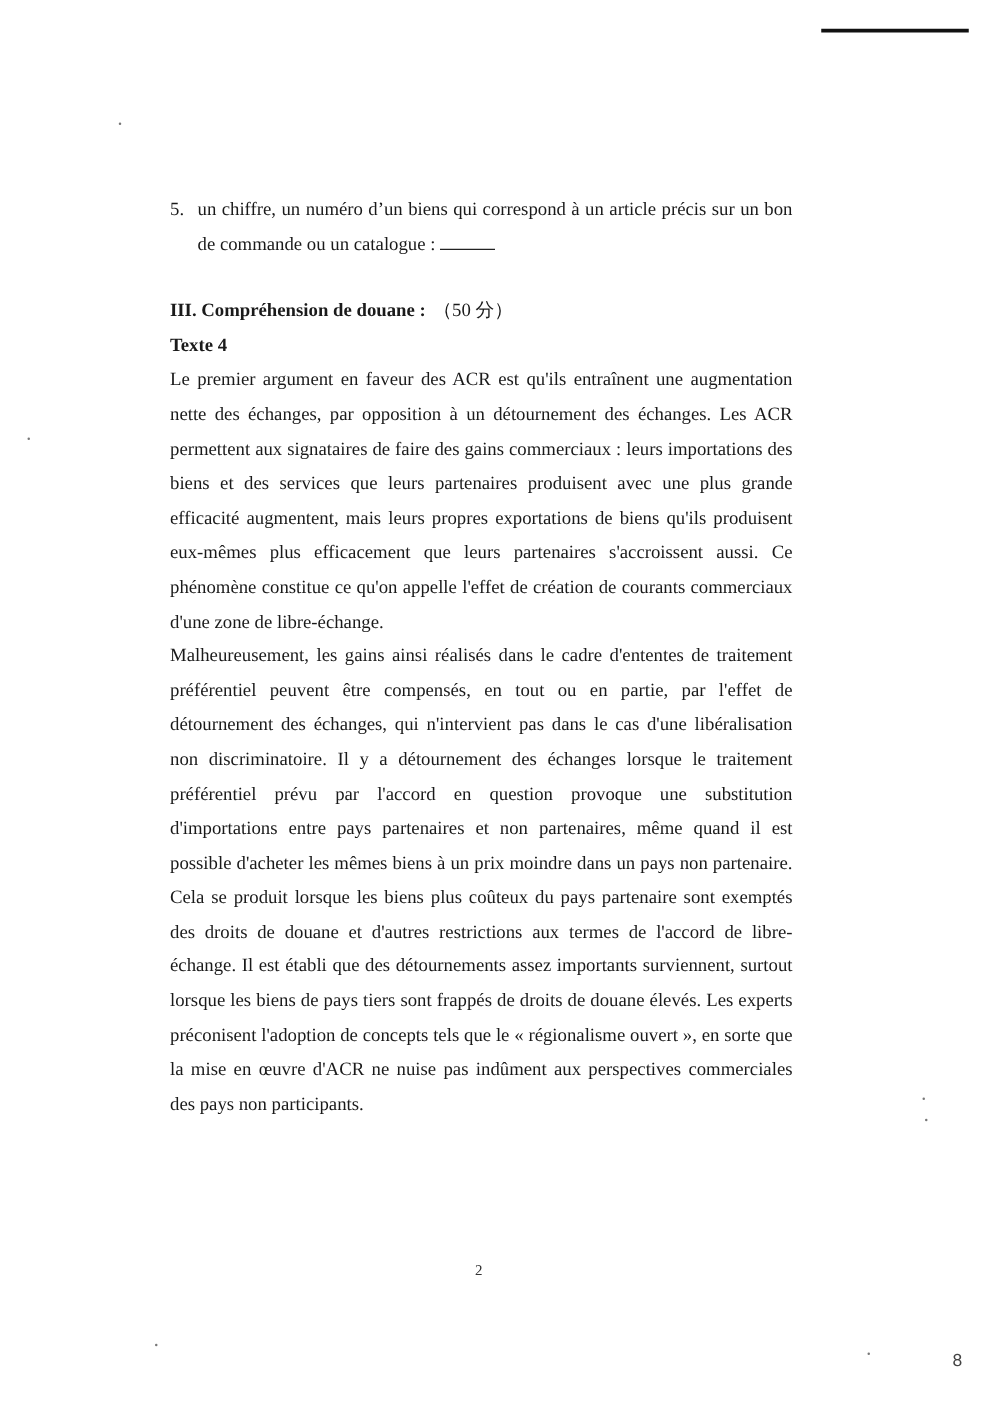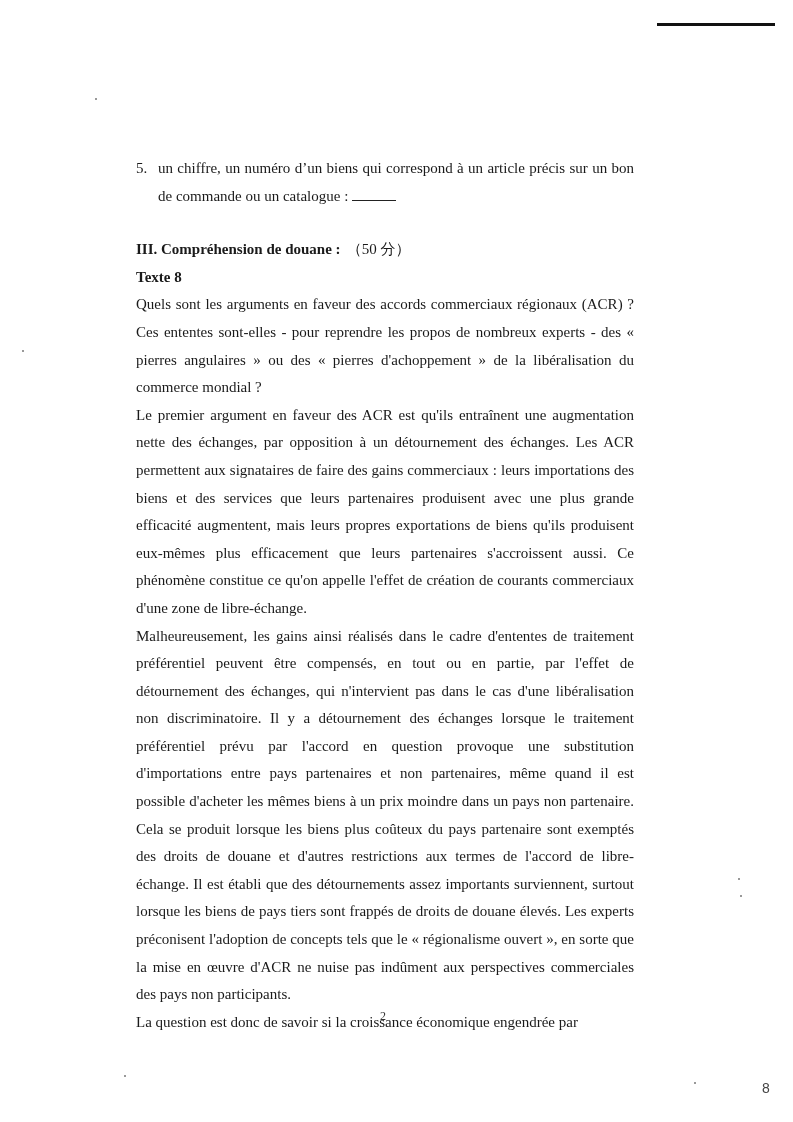--- a/index.html
+++ b/index.html
@@ -106,22 +106,20 @@
     <span class="q-num">5.</span>
     <span class="q-text">
       <span>un chiffre, un numéro d’un biens qui correspond à un article précis sur un bon de commande ou un catalogue :</span>
       <span class="blank"></span>
     </span>
   </div>
 
   <p class="section-heading">
     <span>III. Compréhension de douane :</span><span class="points">（50 分）</span>
   </p>
-  <p class="subheading">Texte 8</p>
+  <p class="subheading">Texte 4</p>
 
-  <p class="para">Quels sont les arguments en faveur des accords commerciaux régionaux (ACR) ? Ces ententes sont-elles - pour reprendre les propos de nombreux experts - des « pierres angulaires » ou des « pierres d'achoppement » de la libéralisation du commerce mondial ?</p>
   <p class="para">Le premier argument en faveur des ACR est qu'ils entraînent une augmentation nette des échanges, par opposition à un détournement des échanges. Les ACR permettent aux signataires de faire des gains commerciaux : leurs importations des biens et des services que leurs partenaires produisent avec une plus grande efficacité augmentent, mais leurs propres exportations de biens qu'ils produisent eux-mêmes plus efficacement que leurs partenaires s'accroissent aussi. Ce phénomène constitue ce qu'on appelle l'effet de création de courants commerciaux d'une zone de libre-échange.</p>
   <p class="para">Malheureusement, les gains ainsi réalisés dans le cadre d'ententes de traitement préférentiel peuvent être compensés, en tout ou en partie, par l'effet de détournement des échanges, qui n'intervient pas dans le cas d'une libéralisation non discriminatoire. Il y a détournement des échanges lorsque le traitement préférentiel prévu par l'accord en question provoque une substitution d'importations entre pays partenaires et non partenaires, même quand il est possible d'acheter les mêmes biens à un prix moindre dans un pays non partenaire. Cela se produit lorsque les biens plus coûteux du pays partenaire sont exemptés des droits de douane et d'autres restrictions aux termes de l'accord de libre-échange. Il est établi que des détournements assez importants surviennent, surtout lorsque les biens de pays tiers sont frappés de droits de douane élevés. Les experts préconisent l'adoption de concepts tels que le « régionalisme ouvert », en sorte que la mise en œuvre d'ACR ne nuise pas indûment aux perspectives commerciales des pays non participants.</p>
-  <p class="para">La question est donc de savoir si la croissance économique engendrée par</p>
 </div>
 
 <div class="page-number">2</div>
 <div class="sheet-number">8</div>
 
 </body></html>

